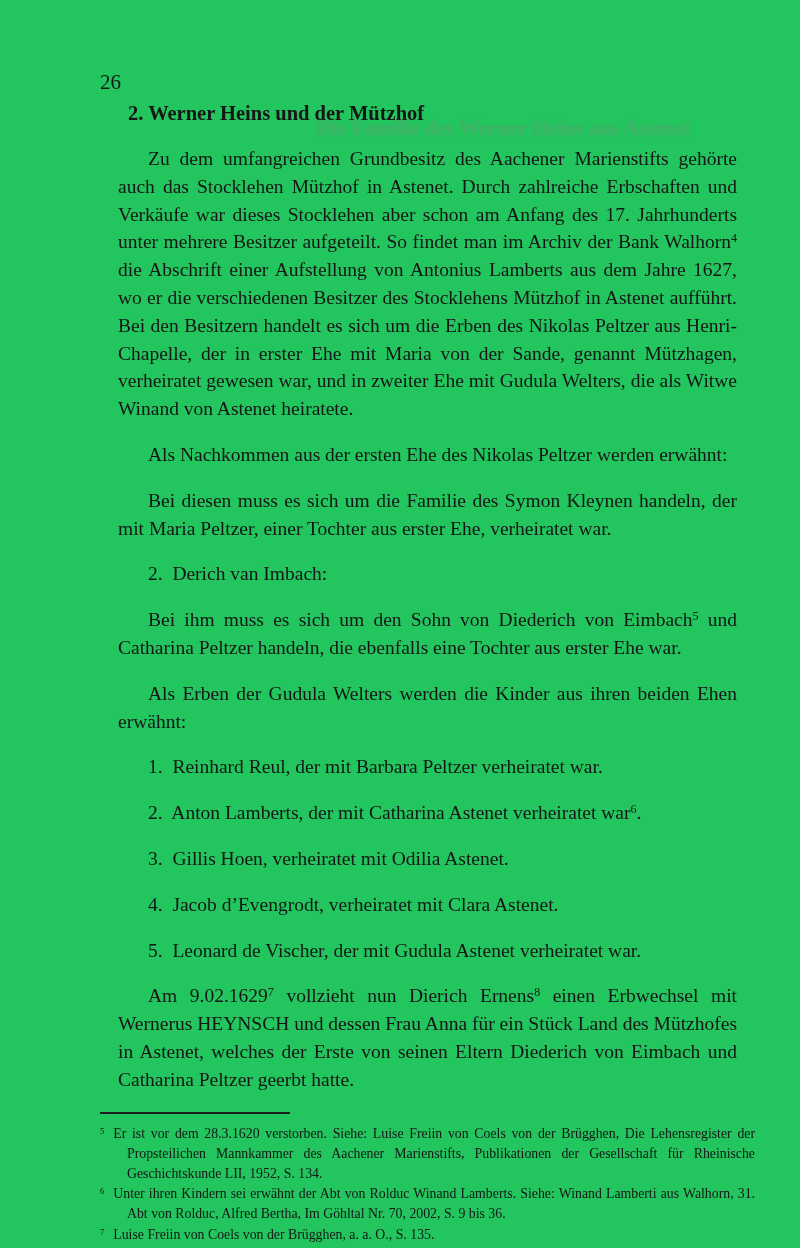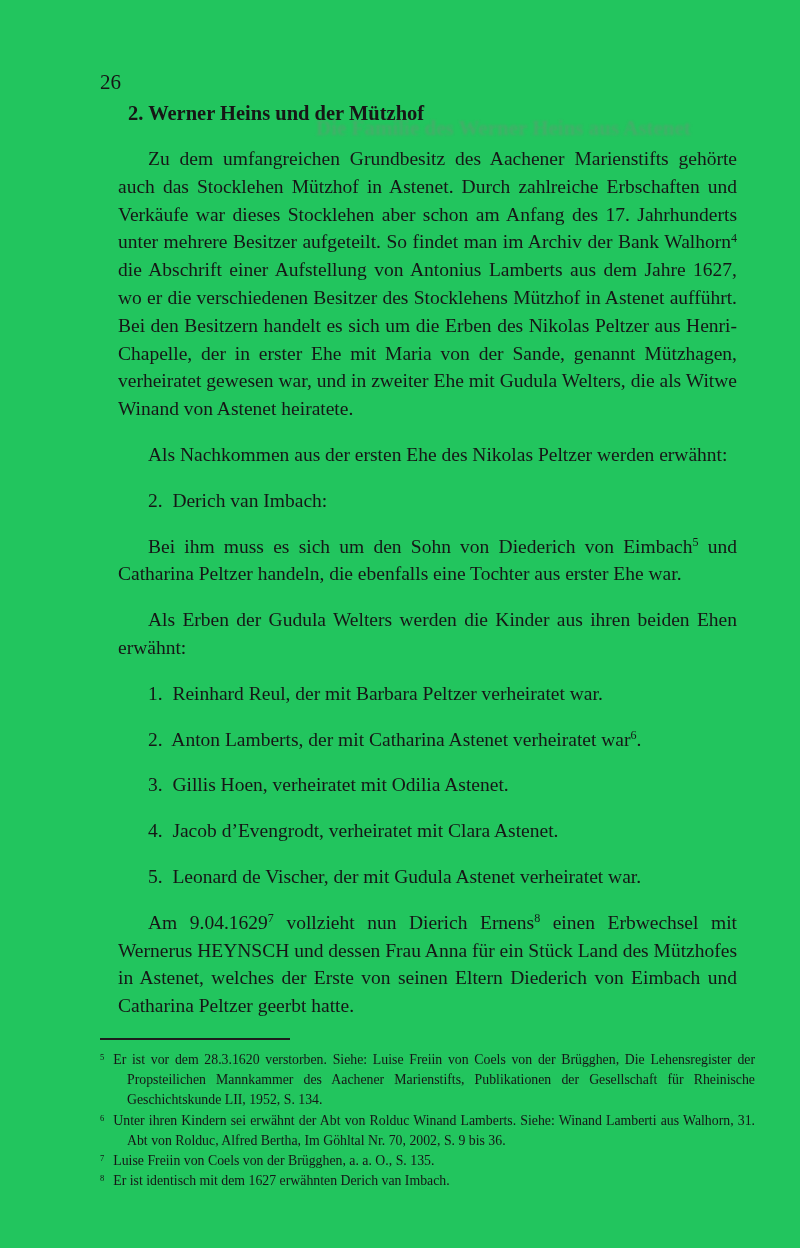--- a/index.html
+++ b/index.html
@@ -83,29 +83,30 @@
 
   <div class="bleed">Die Familie des Werner Heins aus Astenet</div>
 
   <div class="page-number">26</div>
 
   <h2 class="heading">2. Werner Heins und der Mützhof</h2>
 
   <div class="body-text">
     <p class="para"><span>Zu dem umfangreichen Grundbesitz des Aachener Marienstifts gehörte auch das Stocklehen Mützhof in Astenet. Durch zahlreiche Erbschaften und Verkäufe war dieses Stocklehen aber schon am Anfang des 17. Jahrhunderts unter mehrere Besitzer aufgeteilt. So findet man im Archiv der Bank Walhorn</span><sup>4</sup><span> die Abschrift einer Aufstellung von Antonius Lamberts aus dem Jahre 1627, wo er die verschiedenen Besitzer des Stocklehens Mützhof in Astenet aufführt. Bei den Besitzern handelt es sich um die Erben des Nikolas Peltzer aus Henri-Chapelle, der in erster Ehe mit Maria von der Sande, genannt Mützhagen, verheiratet gewesen war, und in zweiter Ehe mit Gudula Welters, die als Witwe Winand von Astenet heiratete.</span></p>
     <p class="para"><span>Als Nachkommen aus der ersten Ehe des Nikolas Peltzer werden erwähnt:</span></p>
+    <p class="para"><span>Bei diesen muss es sich um die Familie des Symon Kleynen handeln, der mit Maria Peltzer, einer Tochter aus erster Ehe, verheiratet war.</span></p>
     <p class="para"><span>2.&nbsp; Derich van Imbach:</span></p>
     <p class="para"><span>Bei ihm muss es sich um den Sohn von Diederich von Eimbach</span><sup>5</sup><span> und Catharina Peltzer handeln, die ebenfalls eine Tochter aus erster Ehe war.</span></p>
     <p class="para"><span>Als Erben der Gudula Welters werden die Kinder aus ihren beiden Ehen erwähnt:</span></p>
     <p class="para"><span>1.&nbsp; Reinhard Reul, der mit Barbara Peltzer verheiratet war.</span></p>
     <p class="para"><span>2.&nbsp; Anton Lamberts, der mit Catharina Astenet verheiratet war</span><sup>6</sup><span>.</span></p>
     <p class="para"><span>3.&nbsp; Gillis Hoen, verheiratet mit Odilia Astenet.</span></p>
     <p class="para"><span>4.&nbsp; Jacob d’Evengrodt, verheiratet mit Clara Astenet.</span></p>
     <p class="para"><span>5.&nbsp; Leonard de Vischer, der mit Gudula Astenet verheiratet war.</span></p>
-    <p class="para"><span>Am 9.04.1629</span><sup>7</sup><span> vollzieht nun Dierich Ernens</span><sup>8</sup><span> einen Erbwechsel mit Wernerus HEYNSCH und dessen Frau Anna für ein Stück Land des Mützhofes in Astenet, welches der Erste von seinen Eltern Diederich von Eimbach und Catharina Peltzer geerbt hatte.</span></p>
+    <p class="para"><span>Am 9.02.1629</span><sup>7</sup><span> vollzieht nun Dierich Ernens</span><sup>8</sup><span> einen Erbwechsel mit Wernerus HEYNSCH und dessen Frau Anna für ein Stück Land des Mützhofes in Astenet, welches der Erste von seinen Eltern Diederich von Eimbach und Catharina Peltzer geerbt hatte.</span></p>
   </div>
 
   <hr class="footnote-rule">
 
   <div class="footnotes">
     <p class="footnote">
       <span class="fn-marker">5</span><span>Er ist vor dem 28.3.1620 verstorben. Siehe: Luise Freiin von Coels von der Brügghen, Die Lehensregister der Propsteilichen Mannkammer des Aachener Marienstifts, Publikationen der Gesellschaft für Rheinische Geschichtskunde LII, 1952, S. 134.</span>
     </p>
     <p class="footnote">
       <span class="fn-marker">6</span><span>Unter ihren Kindern sei erwähnt der Abt von Rolduc Winand Lamberts. Siehe: Winand Lamberti aus Walhorn, 31. Abt von Rolduc, Alfred Bertha, Im Göhltal Nr. 70, 2002, S. 9 bis 36.</span>

